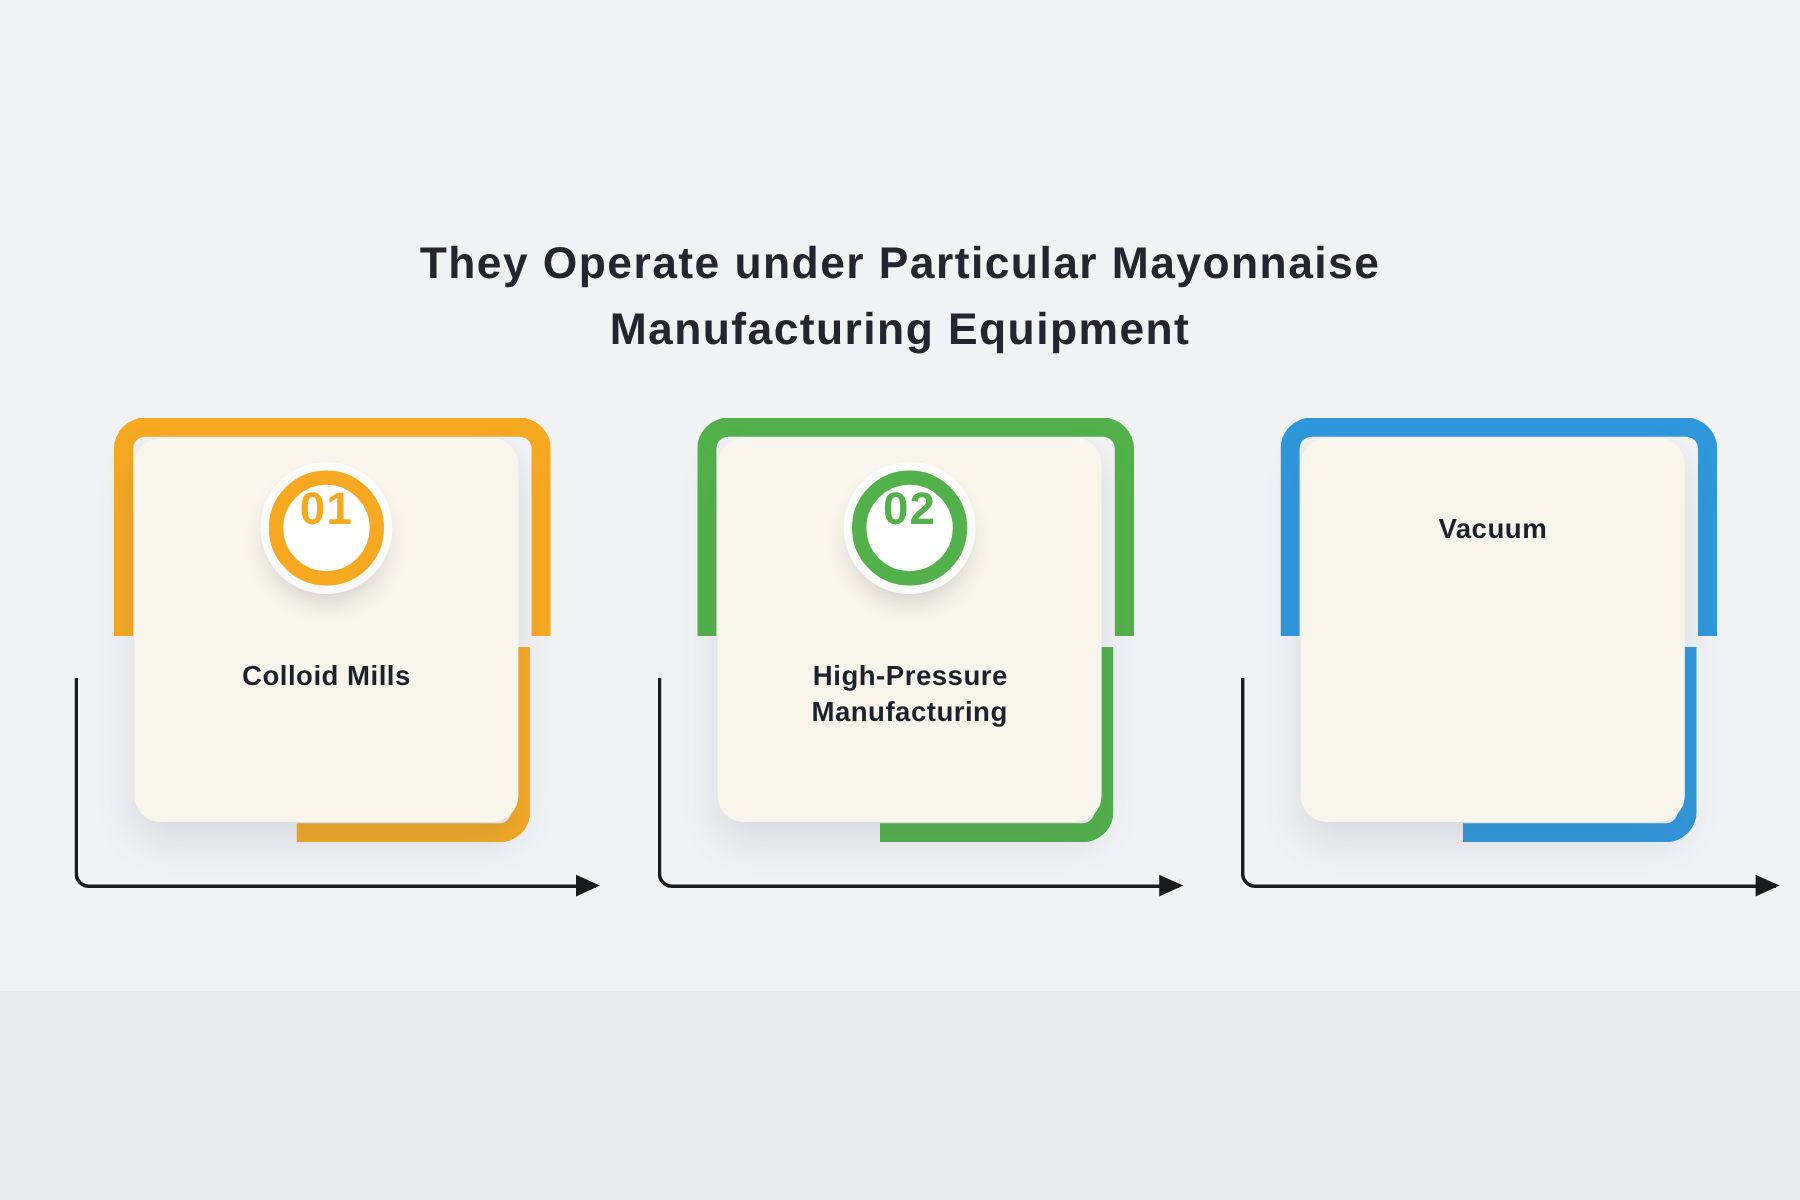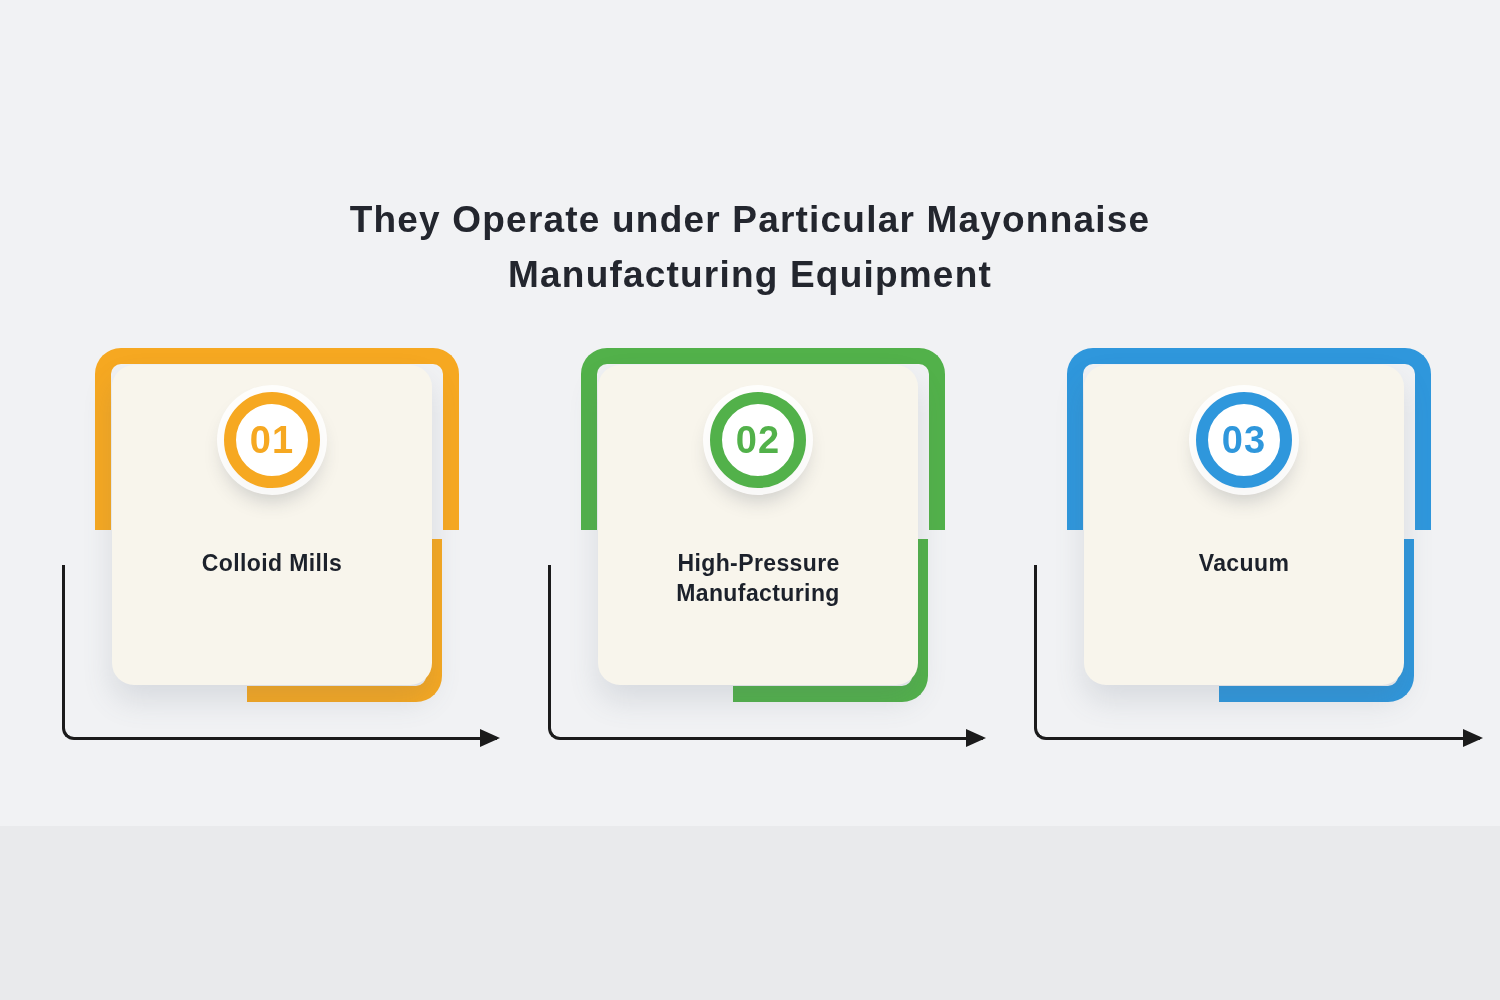--- a/index.html
+++ b/index.html
@@ -78,21 +78,21 @@
   }
   .badge {
     margin-top: 27px;
     width: 96px;
     height: 96px;
     border-radius: 50%;
     background: #ffffff;
     border: 12px solid var(--accent);
     box-shadow: 0 0 0 7px rgba(255, 255, 255, 0.85), 0 12px 20px rgba(40, 50, 70, 0.22);
     display: flex;
-    align-items: center;
+    align-items: flex-start;
     justify-content: center;
   }
   .badge span {
     color: var(--accent);
     font-size: 38px;
     font-weight: 700;
     letter-spacing: 1px;
   }
   .label {
     margin-top: 60px;
@@ -165,22 +165,19 @@
       </div>
       <div class="label">
         <span>High-Pressure</span>
         <span>Manufacturing</span>
       </div>
     </div>
   </div>
 
   <div class="group" style="left: 1084px; --accent: #2F97DC;">
     <div class="card">
-      <div class="badge">
-        <span>03</span>
-      </div>
       <div class="label">
         <span>Vacuum</span>
       </div>
     </div>
   </div>
 
 </div>
 
 </body></html>

